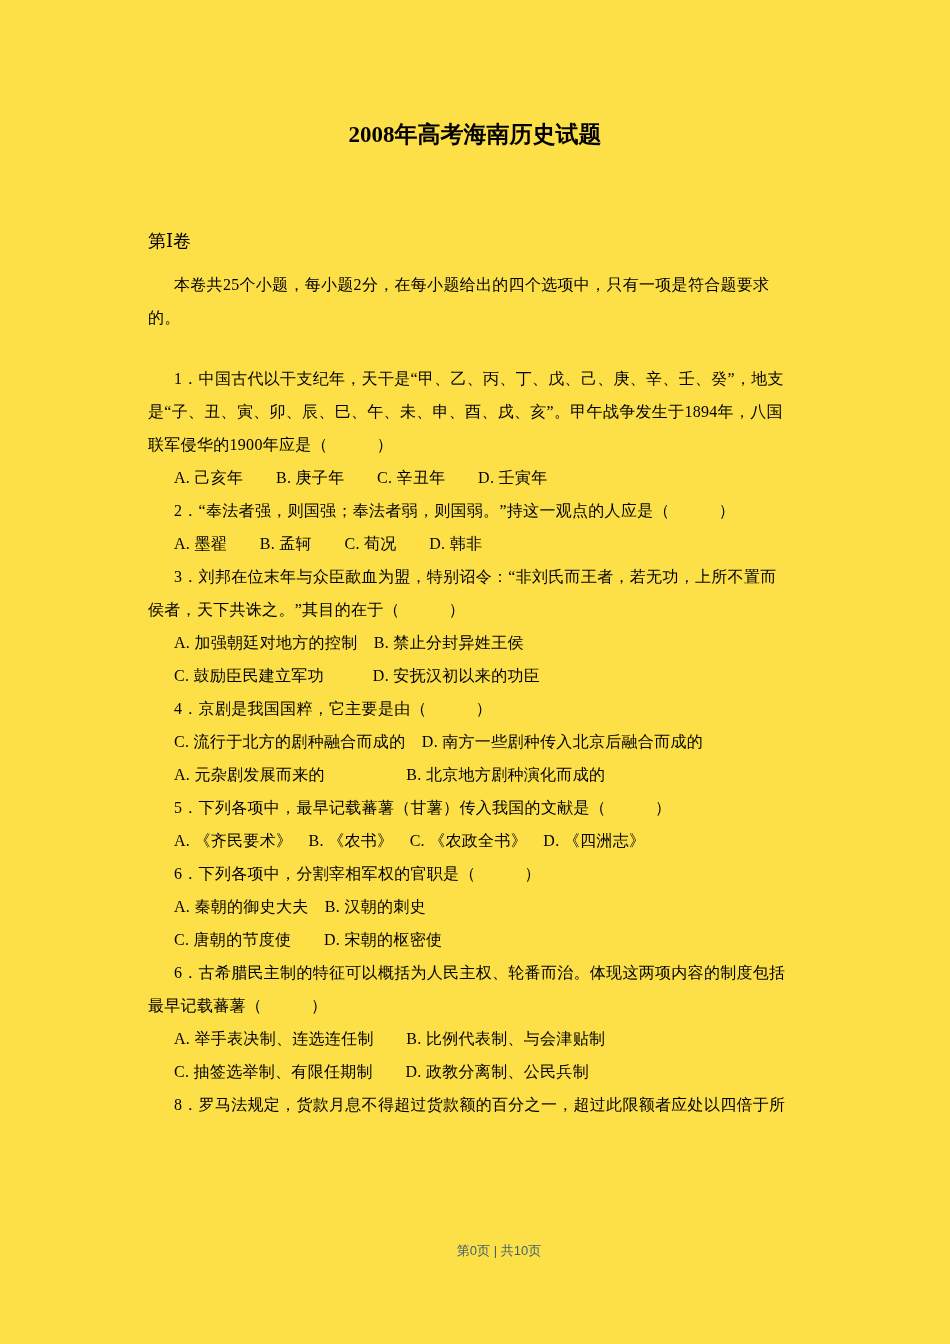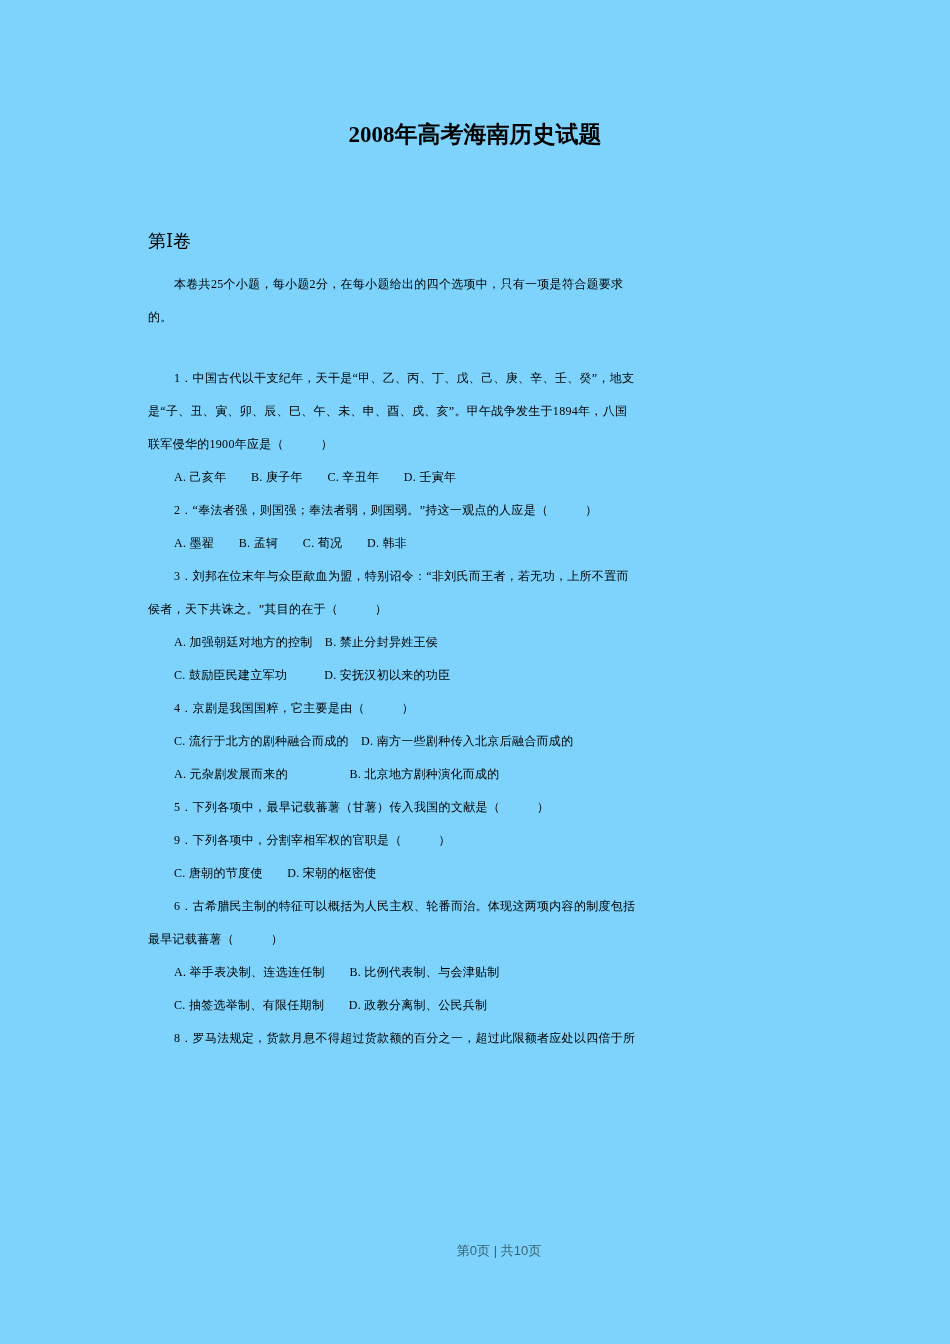--- a/index.html
+++ b/index.html
@@ -4,21 +4,21 @@
 <style>
   html, body {
     margin: 0;
     padding: 0;
     background: #ffffff;
   }
   .page {
     position: relative;
     width: 950px;
     height: 1344px;
-    background: #7dd3fc;
+    background: #fde047;
     overflow: hidden;
     font-family: "Liberation Serif", "DejaVu Serif", serif;
     color: #000000;
   }
   .content {
     padding: 120px 148px 0 148px;
   }
   .title {
     font-size: 23px;
     line-height: 30px;
@@ -29,21 +29,21 @@
   .section-heading {
     font-size: 18px;
     line-height: 26px;
     text-align: left;
     margin: 0 0 14px 0;
   }
   .intro {
     margin: 0 0 28px 0;
   }
   .line {
-    font-size: 12px;
+    font-size: 16px;
     line-height: 33px;
     white-space: pre-wrap;
     letter-spacing: 0.3px;
   }
   .ind {
     text-indent: 26px;
   }
   .page-footer {
     position: absolute;
     left: 0;
@@ -93,24 +93,26 @@
       </div>
 
       <div>
         <div class="line ind">4．京剧是我国国粹，它主要是由（　　　）</div>
         <div class="line ind">C. 流行于北方的剧种融合而成的　D. 南方一些剧种传入北京后融合而成的</div>
         <div class="line ind">A. 元杂剧发展而来的　　　　　B. 北京地方剧种演化而成的</div>
       </div>
 
       <div>
         <div class="line ind">5．下列各项中，最早记载蕃薯（甘薯）传入我国的文献是（　　　）</div>
+        <div class="line ind">A. 《齐民要术》　B. 《农书》　C. 《农政全书》　D. 《四洲志》</div>
       </div>
 
       <div>
-        <div class="line ind">9．下列各项中，分割宰相军权的官职是（　　　）</div>
+        <div class="line ind">6．下列各项中，分割宰相军权的官职是（　　　）</div>
+        <div class="line ind">A. 秦朝的御史大夫　B. 汉朝的刺史</div>
         <div class="line ind">C. 唐朝的节度使　　D. 宋朝的枢密使</div>
       </div>
 
       <div>
         <div class="line ind">6．古希腊民主制的特征可以概括为人民主权、轮番而治。体现这两项内容的制度包括</div>
         <div class="line">最早记载蕃薯（　　　）</div>
         <div class="line ind">A. 举手表决制、连选连任制　　B. 比例代表制、与会津贴制</div>
         <div class="line ind">C. 抽签选举制、有限任期制　　D. 政教分离制、公民兵制</div>
       </div>
 

